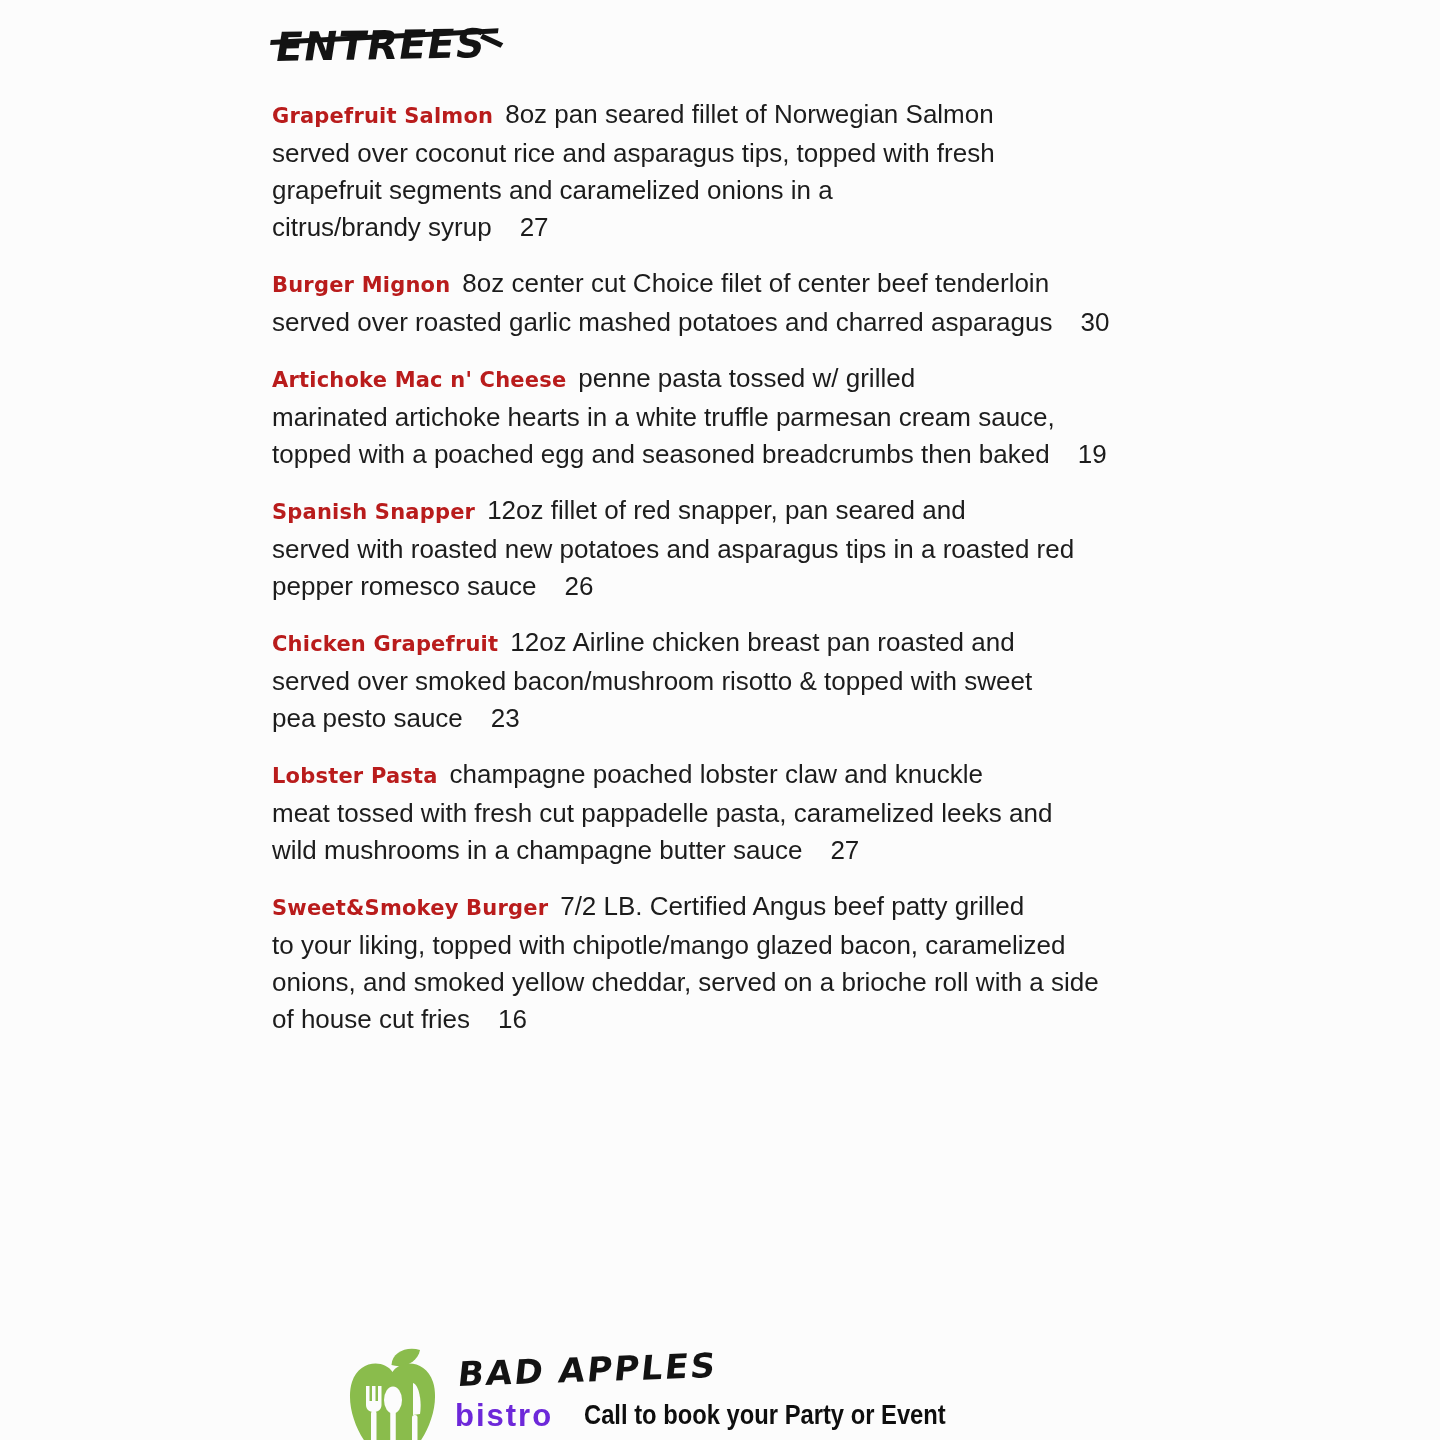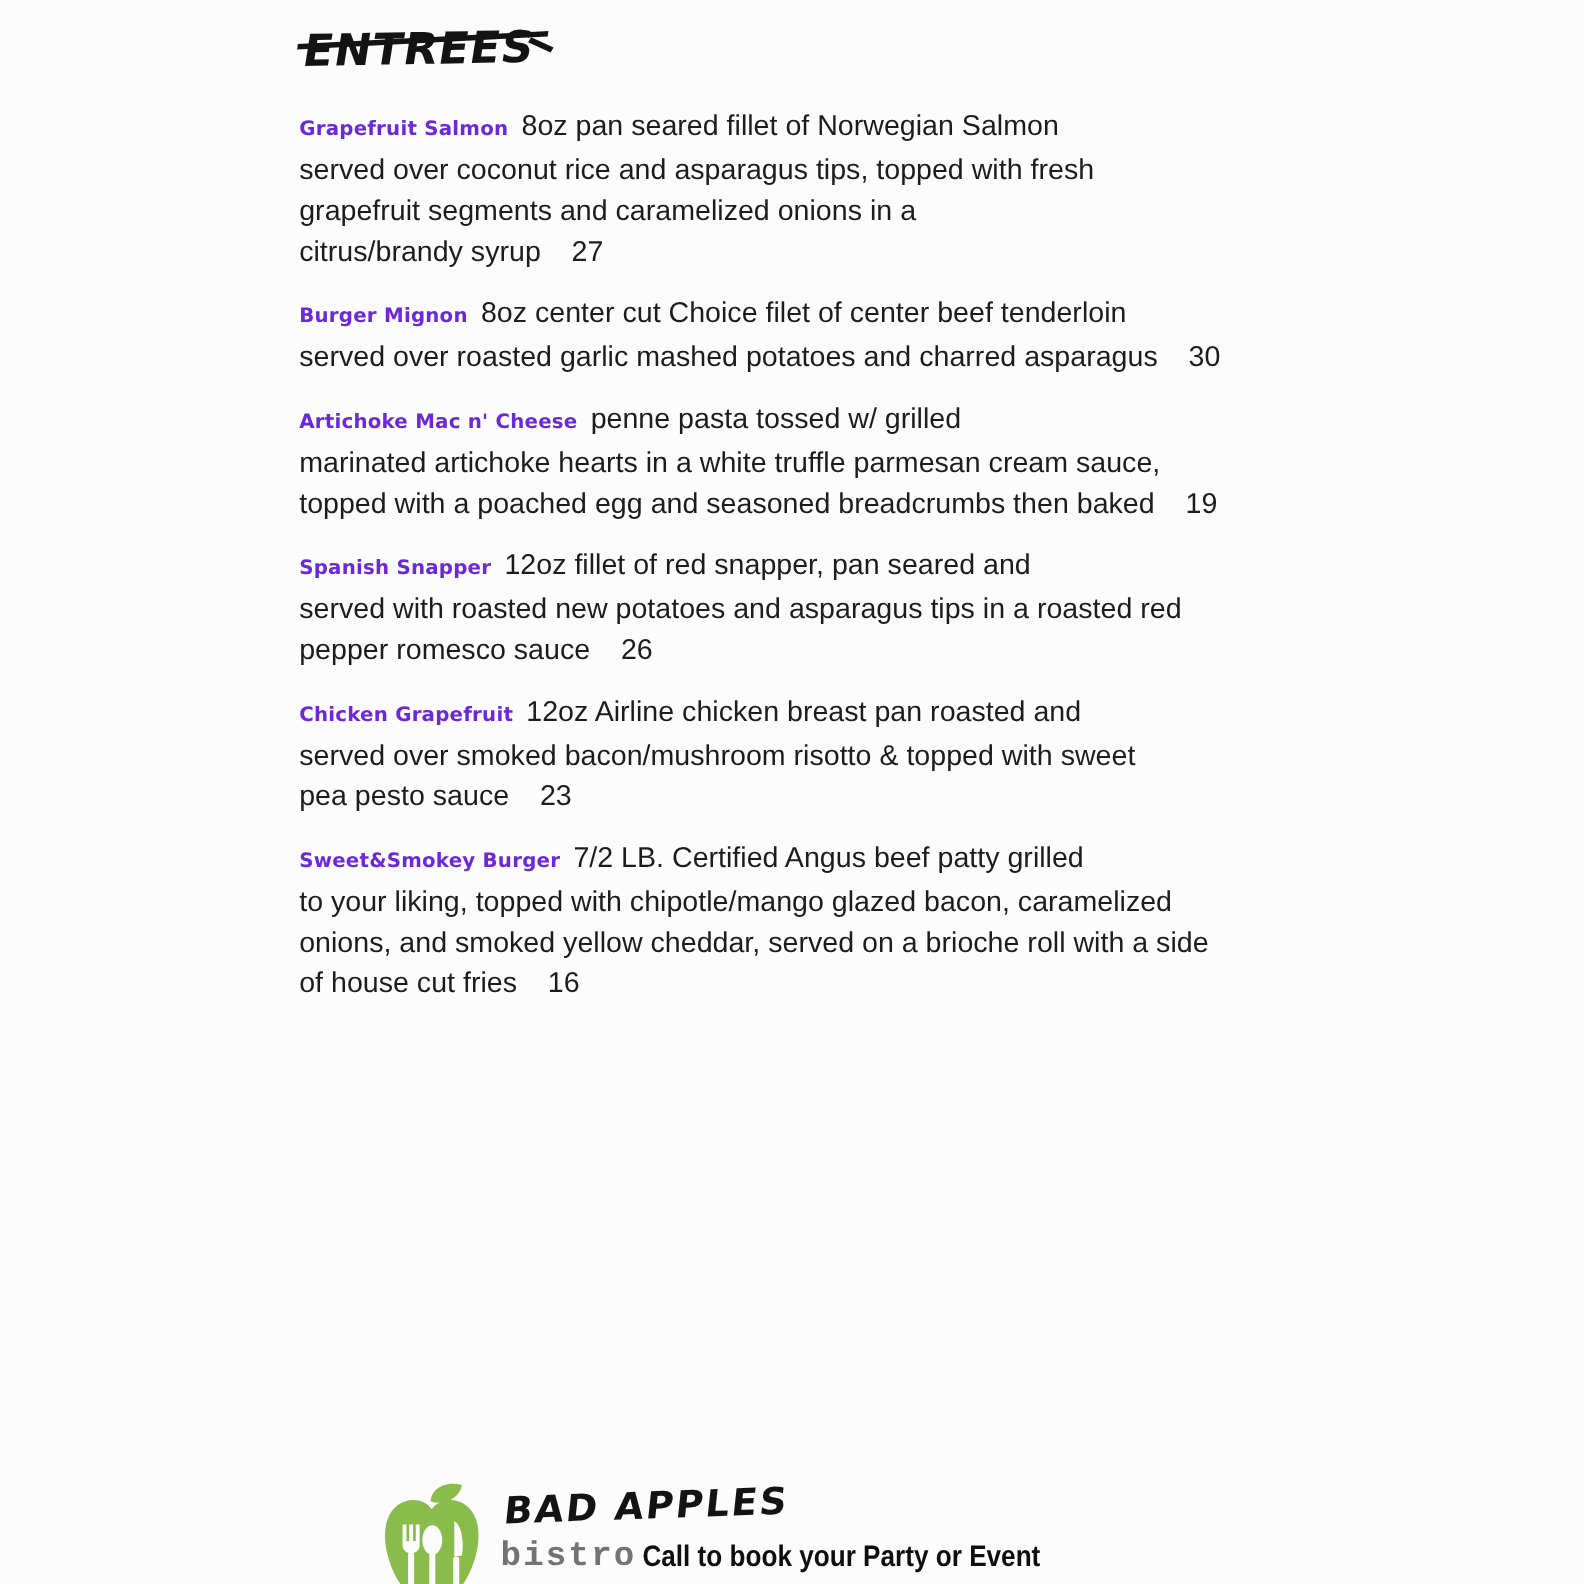--- a/index.html
+++ b/index.html
@@ -61,23 +61,23 @@
 
   .item {
     margin: 0 0 19px 0;
     font-size: 26px;
     line-height: 37px;
     color: #1c1c1c;
   }
   .dish-name {
     font-family: "DejaVu Sans", sans-serif;
     font-weight: 700;
-    font-size: 18px;
+    font-size: 21px;
     letter-spacing: 0.2px;
-    color: #6d28d9;
+    color: #b91c1c;
   }
   .dish-desc {
     white-space: pre-line;
     margin-left: 12px;
   }
   .dish-price {
     margin-left: 28px;
   }
 
   
@@ -152,20 +152,25 @@
 pepper romesco sauce</span><span class="dish-price">26</span>
   </p>
 
   <p class="item">
     <span class="dish-name">Chicken Grapefruit</span><span class="dish-desc">12oz Airline chicken breast pan roasted and
 served over smoked bacon/mushroom risotto &amp; topped with sweet
 pea pesto sauce</span><span class="dish-price">23</span>
   </p>
 
 
+  <p class="item">
+    <span class="dish-name">Lobster Pasta</span><span class="dish-desc">champagne poached lobster claw and knuckle
+meat tossed with fresh cut pappadelle pasta, caramelized leeks and
+wild mushrooms in a champagne butter sauce</span><span class="dish-price">27</span>
+  </p>
 
 
   <p class="item">
     <span class="dish-name">Sweet&amp;Smokey Burger</span><span class="dish-desc">7/2 LB. Certified Angus beef patty grilled
 to your liking, topped with chipotle/mango glazed bacon, caramelized
 onions, and smoked yellow cheddar, served on a brioche roll with a side
 of house cut fries</span><span class="dish-price">16</span>
   </p>
 </div>
 
@@ -187,14 +192,14 @@
     </g>
 
     <g fill="#fcfcfc">
       <path d="M146,76 c12,4 18,36 14,62 l-14,2 Z"></path>
       <rect x="144" y="140" width="11" height="78" rx="5"></rect>
     </g>
   </svg>
 </div>
 
 <div class="brand-name">BAD APPLES</div>
-<div class="brand-sub" style="color: #737373; font-family: Liberation Mono, monospace;">bistro</div>
+<div class="brand-sub" style="color: #6d28d9;">bistro</div>
 <div class="tagline">Call to book your Party or Event</div>
 
 </body></html>

